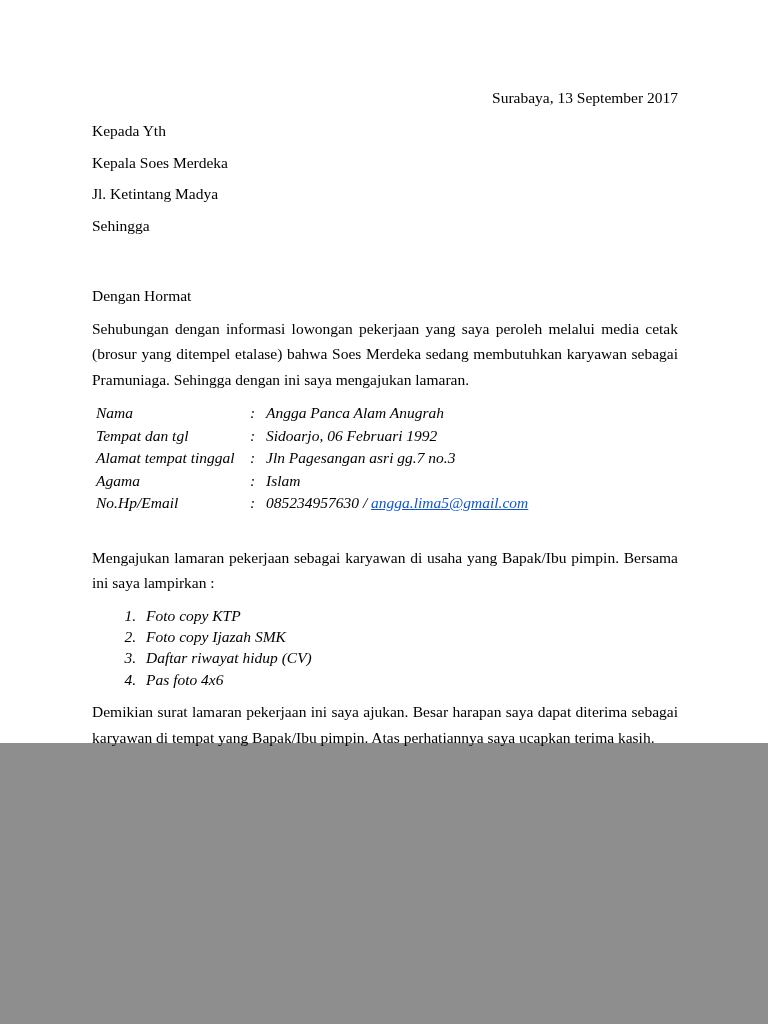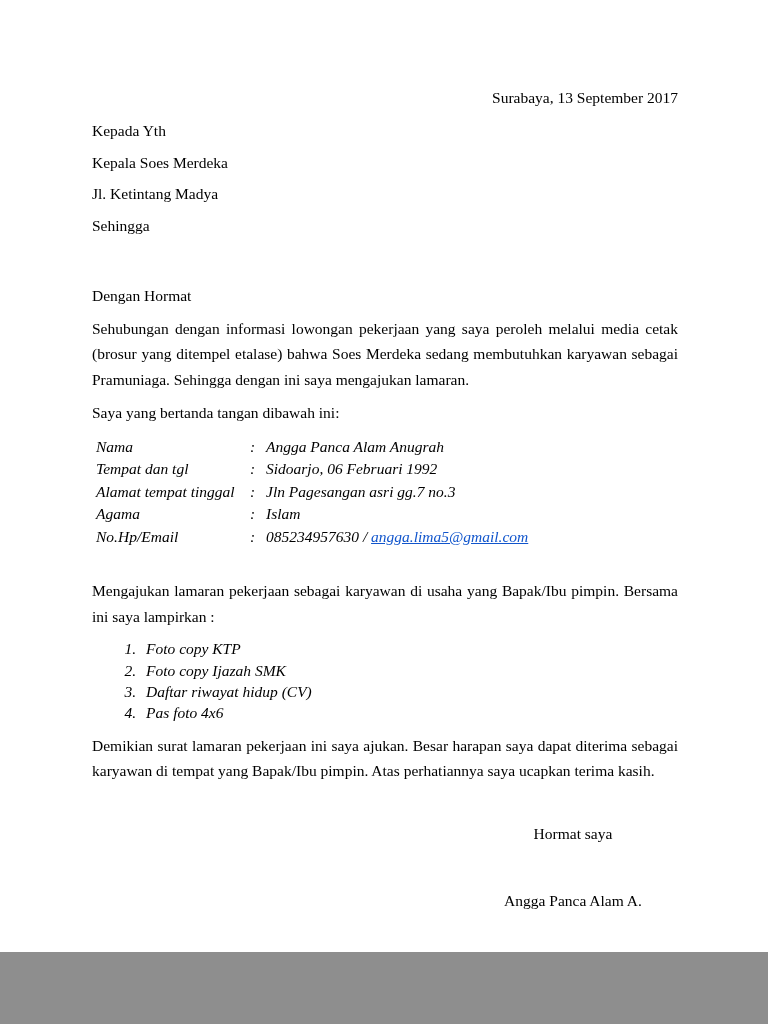--- a/index.html
+++ b/index.html
@@ -12,21 +12,21 @@
   }
   .viewer {
     width: 768px;
     height: 1024px;
     margin: 0 auto;
     background: #8e8e8e;
     overflow: hidden;
   }
   .page {
     width: 768px;
-    height: 952px;
+    height: 743px;
     background: #ffffff;
     padding: 88px 90px 0 92px;
     font-size: 15.5px;
     line-height: 1.3;
   }
   .date-line {
     text-align: right;
     margin: 0 0 14px 0;
   }
   .recipient p {
@@ -107,21 +107,20 @@
       <p>Kepada Yth</p>
       <p>Kepala Soes Merdeka</p>
       <p>Jl. Ketintang Madya</p>
       <p>Sehingga</p>
     </div>
 
     <p class="salutation">Dengan Hormat</p>
 
     <p class="para">Sehubungan dengan informasi lowongan pekerjaan yang saya peroleh melalui media cetak (brosur yang ditempel etalase) bahwa Soes Merdeka sedang membutuhkan karyawan sebagai Pramuniaga. Sehingga dengan ini saya mengajukan lamaran.</p>
 
-    <p class="identity-intro">Saya yang bertanda tangan dibawah ini:</p>
 
     <div class="identity-table">
       <div>Nama</div>
       <div>:</div>
       <div>Angga Panca Alam Anugrah</div>
 
       <div>Tempat dan tgl</div>
       <div>:</div>
       <div>Sidoarjo, 06 Februari 1992</div>
 
@@ -144,20 +143,16 @@
 
     <ol class="attachments">
       <li>Foto copy KTP</li>
       <li>Foto copy Ijazah SMK</li>
       <li>Daftar riwayat hidup (CV)</li>
       <li>Pas foto 4x6</li>
     </ol>
 
     <p class="para closing-para">Demikian surat lamaran pekerjaan ini saya ajukan. Besar harapan saya dapat diterima sebagai karyawan di tempat yang Bapak/Ibu pimpin. Atas perhatiannya saya ucapkan terima kasih.</p>
 
-    <div class="signature-block">
-      <p class="signature-closing">Hormat saya</p>
-      <p class="signature-name">Angga Panca Alam A.</p>
-    </div>
 
   </div>
   <div class="bottom-strip"></div>
 </div>
 
 </body></html>

